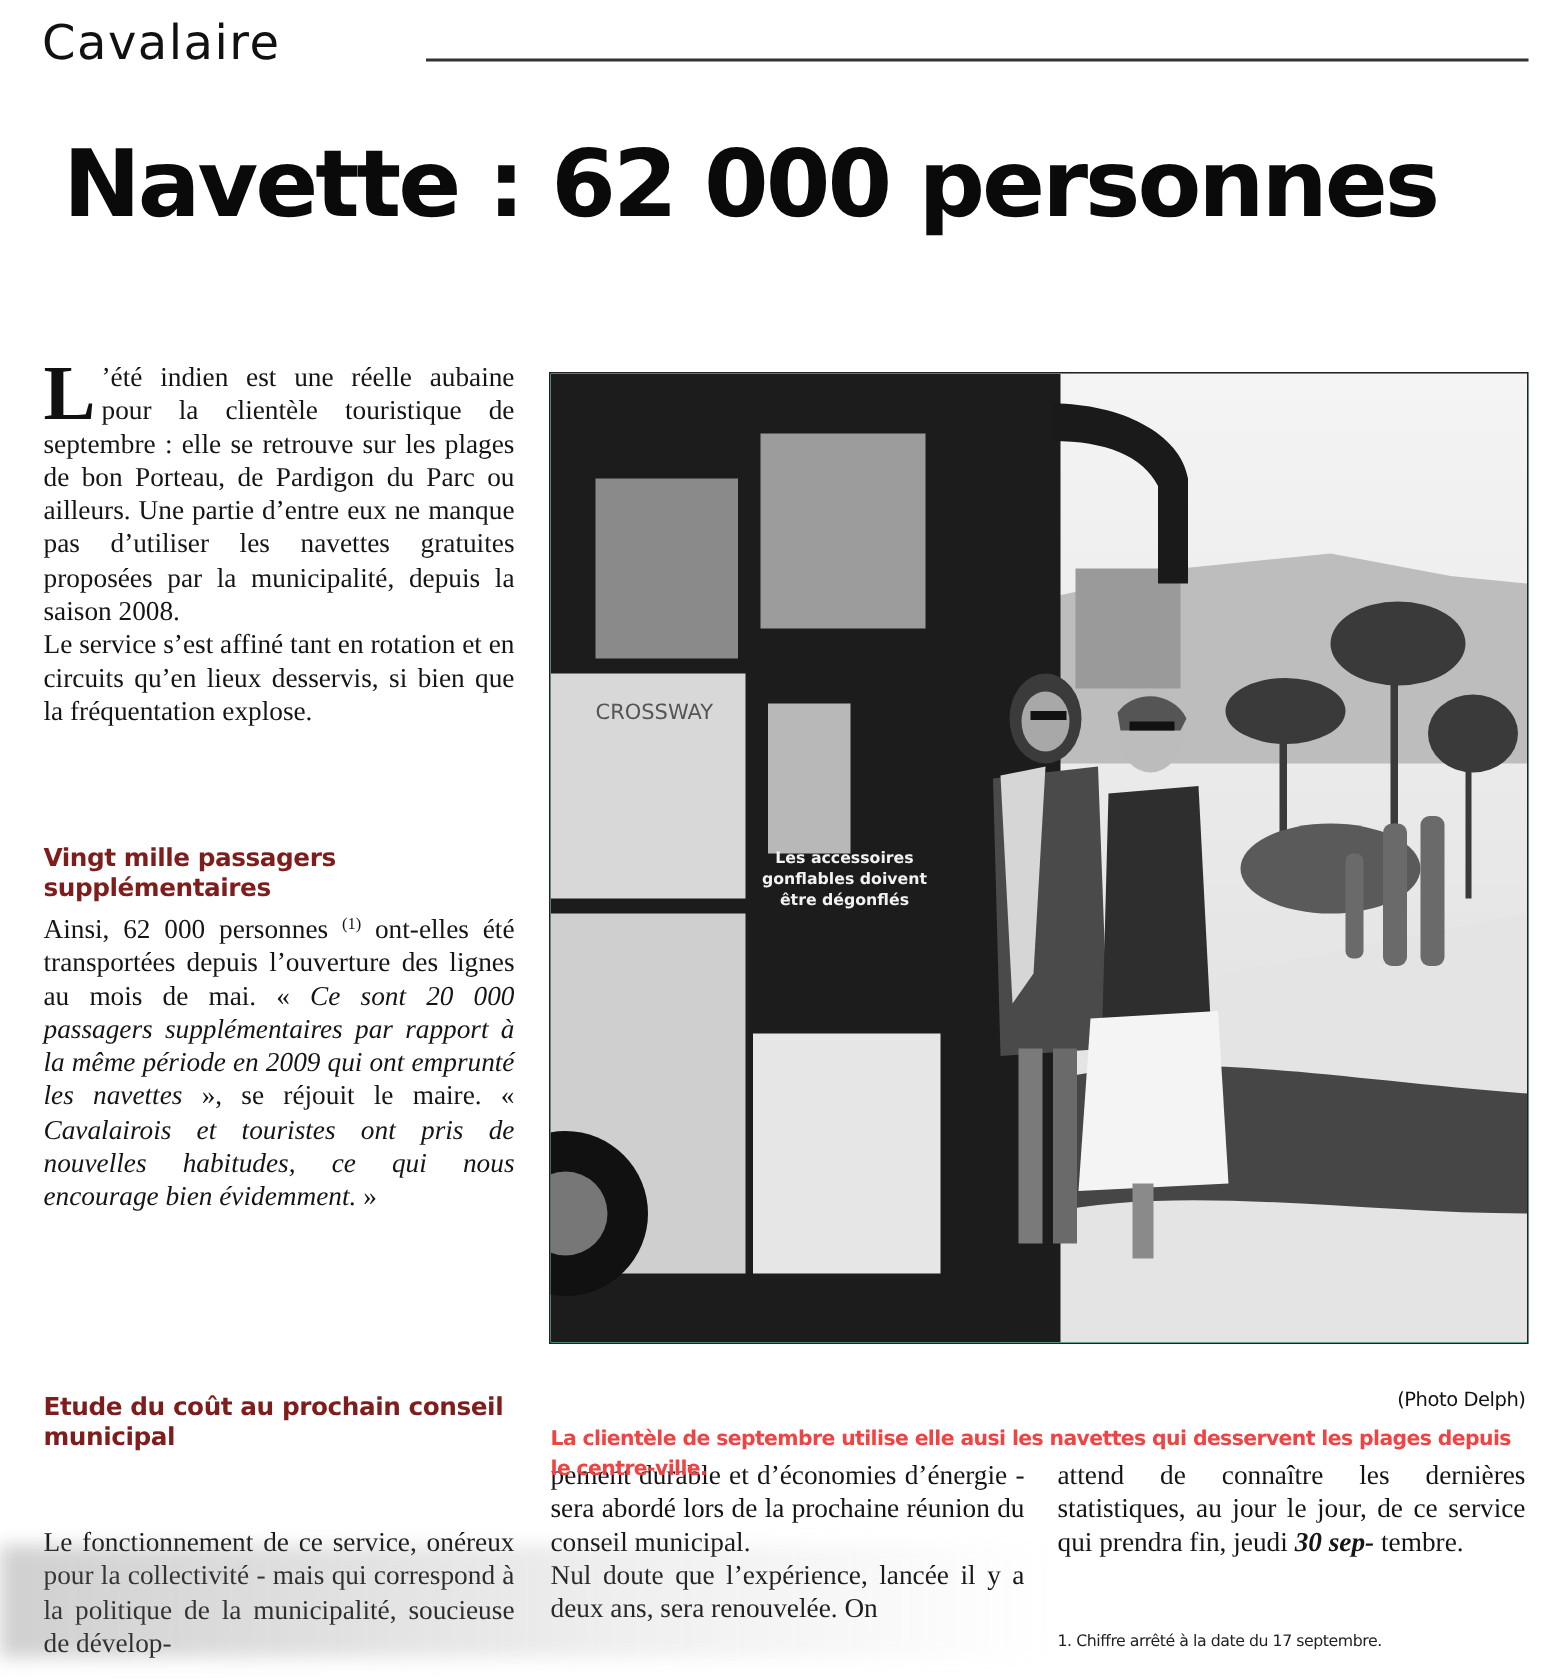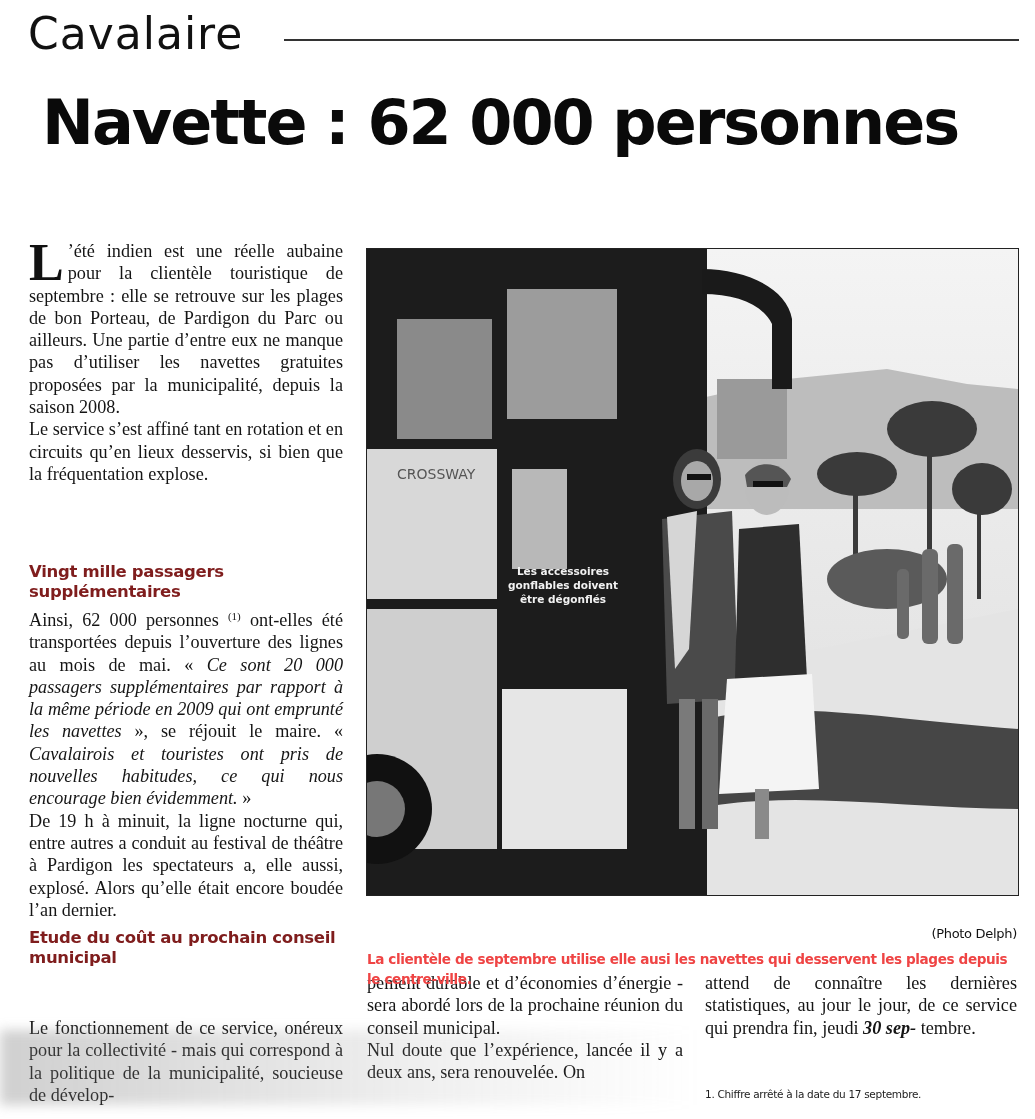--- a/index.html
+++ b/index.html
@@ -1,17 +1,17 @@
 <!DOCTYPE html>
 <html><head>
 <meta charset="utf-8">
 <style>
   html, body { margin: 0; padding: 0; background: #ffffff; }
   body { width: 1035px; height: 1119px; position: relative; overflow: hidden; color: #111; }
-  .kicker { position: absolute; left: 28px; top: 12px; font-family: "DejaVu Sans", sans-serif; font-size: 44px; font-weight: normal; letter-spacing: 1px; color: #111; line-height: 1; }
+  .kicker { position: absolute; left: 28px; top: 12px; font-family: "DejaVu Sans", sans-serif; font-size: 32px; font-weight: normal; letter-spacing: 1px; color: #111; line-height: 1; }
   .kicker-rule { position: absolute; left: 284px; top: 39px; width: 735px; height: 2px; background: #333; }
   .headline { position: absolute; left: 26px; top: 72px; width: 1000px; font-family: "DejaVu Sans", sans-serif; font-weight: bold; font-size: 62px; line-height: 70px; letter-spacing: -2px; color: #0a0a0a; }
   .col { position: absolute; font-family: "Liberation Serif", serif; font-size: 18.2px; line-height: 22.3px; text-align: justify; color: #151515; }
   .col p { margin: 0; }
   .col1 { left: 29px; top: 240px; width: 314px; }
   .dropcap { float: left; font-family: "Liberation Serif", serif; font-weight: bold; font-size: 52px; line-height: 42px; margin: 2px 4px 0 0; color: #111; }
   .subhead { font-family: "DejaVu Sans", sans-serif; font-weight: bold; font-size: 16.5px; line-height: 20px; margin: 0; text-align: left; color: #7f1d1d; letter-spacing: -0.3px; }
   .sub1 { position: absolute; left: 29px; top: 562px; width: 314px; }
   .col1b { left: 29px; top: 605px; width: 314px; }
   .sub2 { position: absolute; left: 29px; top: 928px; width: 314px; }
@@ -43,21 +43,20 @@
   </p>
   <p>Le service s’est affiné tant en rotation et en circuits qu’en lieux desservis, si bien que la fréquentation explose.</p>
 </div>
 
 <div class="sub1">
   <h3 class="subhead">Vingt mille passagers supplémentaires</h3>
 </div>
 
 <div class="col col1b">
   <p><span>Ainsi, 62 000 personnes </span><span class="sup">(1)</span><span> ont-elles été transportées depuis l’ouverture des lignes au mois de mai. « </span><span class="it">Ce sont 20 000 passagers supplémentaires par rapport à la même période en 2009 qui ont emprunté les navettes</span><span> », se réjouit le maire. « </span><span class="it">Cavalairois et touristes ont pris de nouvelles habitudes, ce qui nous encourage bien évidemment.</span><span> »</span></p>
-  <p>De 19 h à minuit, la ligne nocturne qui, entre autres a conduit au festival de théâtre à Pardigon les spectateurs a, elle aussi, explosé. Alors qu’elle était encore boudée l’an dernier.</p>
 </div>
 
 <div class="sub2">
   <h3 class="subhead">Etude du coût au prochain conseil municipal</h3>
 </div>
 
 <div class="col col1c">
   <p>Le fonctionnement de ce service, onéreux pour la collectivité - mais qui correspond à la politique de la municipalité, soucieuse de dévelop-</p>
 </div>
 

